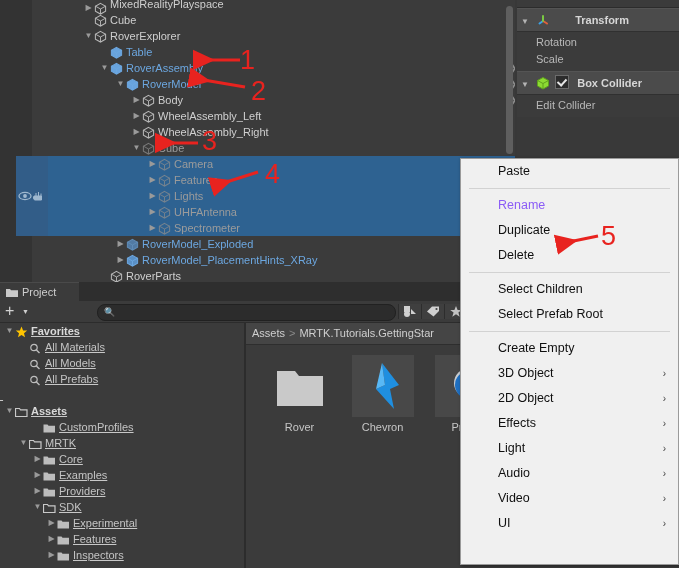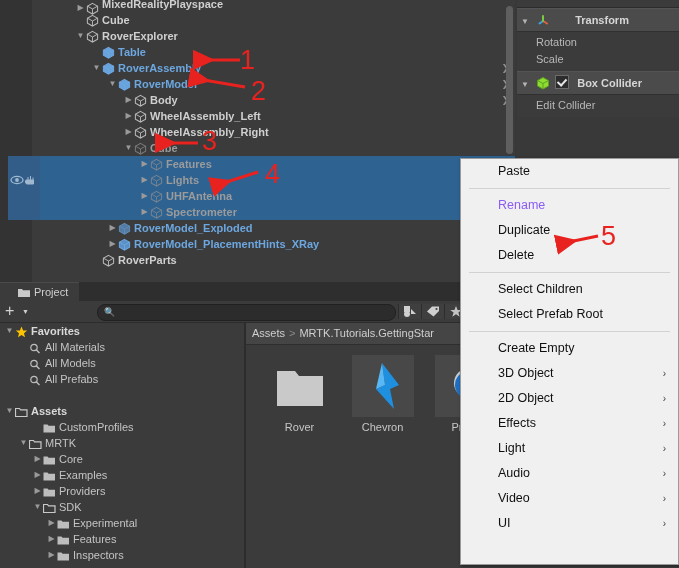--- a/index.html
+++ b/index.html
@@ -15,21 +15,21 @@
 
   
   #hierarchy{
     position:absolute;left:0;top:0;width:515px;height:282px;
     background:#3b3b3b;overflow:hidden;
   }
   .h-gutter{
     position:absolute;left:0;top:0;width:32px;height:282px;
     background:#333333;
   }
-  .h-rows{position:absolute;left:8px;top:0;width:515px;font-weight:bold;}
+  .h-rows{position:absolute;left:16px;top:0;width:515px;}
   .h-row{
     position:relative;height:16px;line-height:16px;white-space:nowrap;
   }
   .h-row.sel{background:#2f5c87;}
   .h-row .gut{
     position:absolute;left:0;top:0;width:32px;height:16px;
   }
   .h-row.sel .gut{background:#325d88;}
   .h-row .body{position:absolute;left:32px;top:0;right:0;height:16px;}
   .h-row.sel .body{background:#2e6291;}
@@ -82,21 +82,21 @@
   }
 
   
   #project{
     position:absolute;left:0;top:282px;width:679px;height:286px;
     background:#383838;overflow:hidden;
   }
   .tabstrip{height:19px;background:#2e2e2e;position:relative;}
   .tab{
     position:absolute;left:0;top:0;height:19px;line-height:19px;
-    width:79px;background:#3b3b3b;color:#cfcfcf;padding-left:18px;
+    width:79px;background:#3b3b3b;color:#cfcfcf;padding-left:6px;
     border-top:1px solid #4a4a4a;box-sizing:border-box;
   }
   .tab .folderico{display:inline-block;margin-right:4px;vertical-align:-2px;}
   .toolbar{
     height:21px;background:#3b3b3b;position:relative;
     border-bottom:1px solid #2c2c2c;
   }
   .plus{
     position:absolute;left:5px;top:2px;color:#d2d2d2;font-size:16px;line-height:16px;
   }
@@ -110,21 +110,21 @@
   }
   .tbtn{
     position:absolute;top:3px;width:22px;height:15px;background:#3f3f3f;
     border-left:1px solid #2d2d2d;
   }
   .tbtn svg{position:absolute;left:4px;top:1px;}
 
   .prj-main{position:relative;height:246px;}
   .prj-tree{
     position:absolute;left:0;top:0;width:244px;height:246px;
-    background:#3b3b3b;overflow:hidden;
+    background:#3b3b3b;overflow:hidden;text-decoration:underline;
   }
   .p-row{height:16px;line-height:16px;white-space:nowrap;color:#c4c4c4;}
   .p-row.bold{font-weight:bold;color:#d9d9d9;}
   .p-ico{display:inline-block;width:14px;vertical-align:-3px;margin-right:2px;}
   .prj-split{
     position:absolute;left:244px;top:0;width:2px;height:246px;background:#2c2c2c;
   }
   .prj-assets{
     position:absolute;left:246px;top:0;right:0;height:246px;background:#3b3b3b;
   }
@@ -247,20 +247,28 @@
                 <line x1="7" y1="7.5" x2="7" y2="13" stroke="#b9b9b9" stroke-width="1"></line>
               </svg></span><span class="lbl" style="color:#cfcfcf;text-align:right;">WheelAssembly_Right</span></div>
         </div>
         <div class="h-row">
           <div class="gut"></div>
           <div class="body"><span style="display:inline-block;width:83px"></span><span class="tw">▼</span><span class="cubeico" style="opacity:0.75"><svg width="13" height="13" viewBox="0 0 14 14">
                 <polygon points="7,1.5 12.5,4.5 12.5,10 7,13 1.5,10 1.5,4.5" fill="none" stroke="#8e8e8e" stroke-width="1.1"></polygon>
                 <polyline points="1.5,4.5 7,7.5 12.5,4.5" fill="none" stroke="#8e8e8e" stroke-width="1"></polyline>
                 <line x1="7" y1="7.5" x2="7" y2="13" stroke="#8e8e8e" stroke-width="1"></line>
               </svg></span><span class="lbl" style="color:#9b9b9b;">Cube</span></div>
+        </div>
+        <div class="h-row sel">
+          <div class="gut"></div>
+          <div class="body"><span style="display:inline-block;width:99px"></span><span class="tw">▶</span><span class="cubeico" style="opacity:0.75"><svg width="13" height="13" viewBox="0 0 14 14">
+                <polygon points="7,1.5 12.5,4.5 12.5,10 7,13 1.5,10 1.5,4.5" fill="none" stroke="#8e8e8e" stroke-width="1.1"></polygon>
+                <polyline points="1.5,4.5 7,7.5 12.5,4.5" fill="none" stroke="#8e8e8e" stroke-width="1"></polyline>
+                <line x1="7" y1="7.5" x2="7" y2="13" stroke="#8e8e8e" stroke-width="1"></line>
+              </svg></span><span class="lbl" style="color:#9b9b9b;">Camera</span></div>
         </div>
         <div class="h-row sel">
           <div class="gut"></div>
           <div class="body"><span style="display:inline-block;width:99px"></span><span class="tw">▶</span><span class="cubeico" style="opacity:0.75"><svg width="13" height="13" viewBox="0 0 14 14">
                 <polygon points="7,1.5 12.5,4.5 12.5,10 7,13 1.5,10 1.5,4.5" fill="none" stroke="#8e8e8e" stroke-width="1.1"></polygon>
                 <polyline points="1.5,4.5 7,7.5 12.5,4.5" fill="none" stroke="#8e8e8e" stroke-width="1"></polyline>
                 <line x1="7" y1="7.5" x2="7" y2="13" stroke="#8e8e8e" stroke-width="1"></line>
               </svg></span><span class="lbl" style="color:#9b9b9b;">Features</span></div>
         </div>
         <div class="h-row sel">

